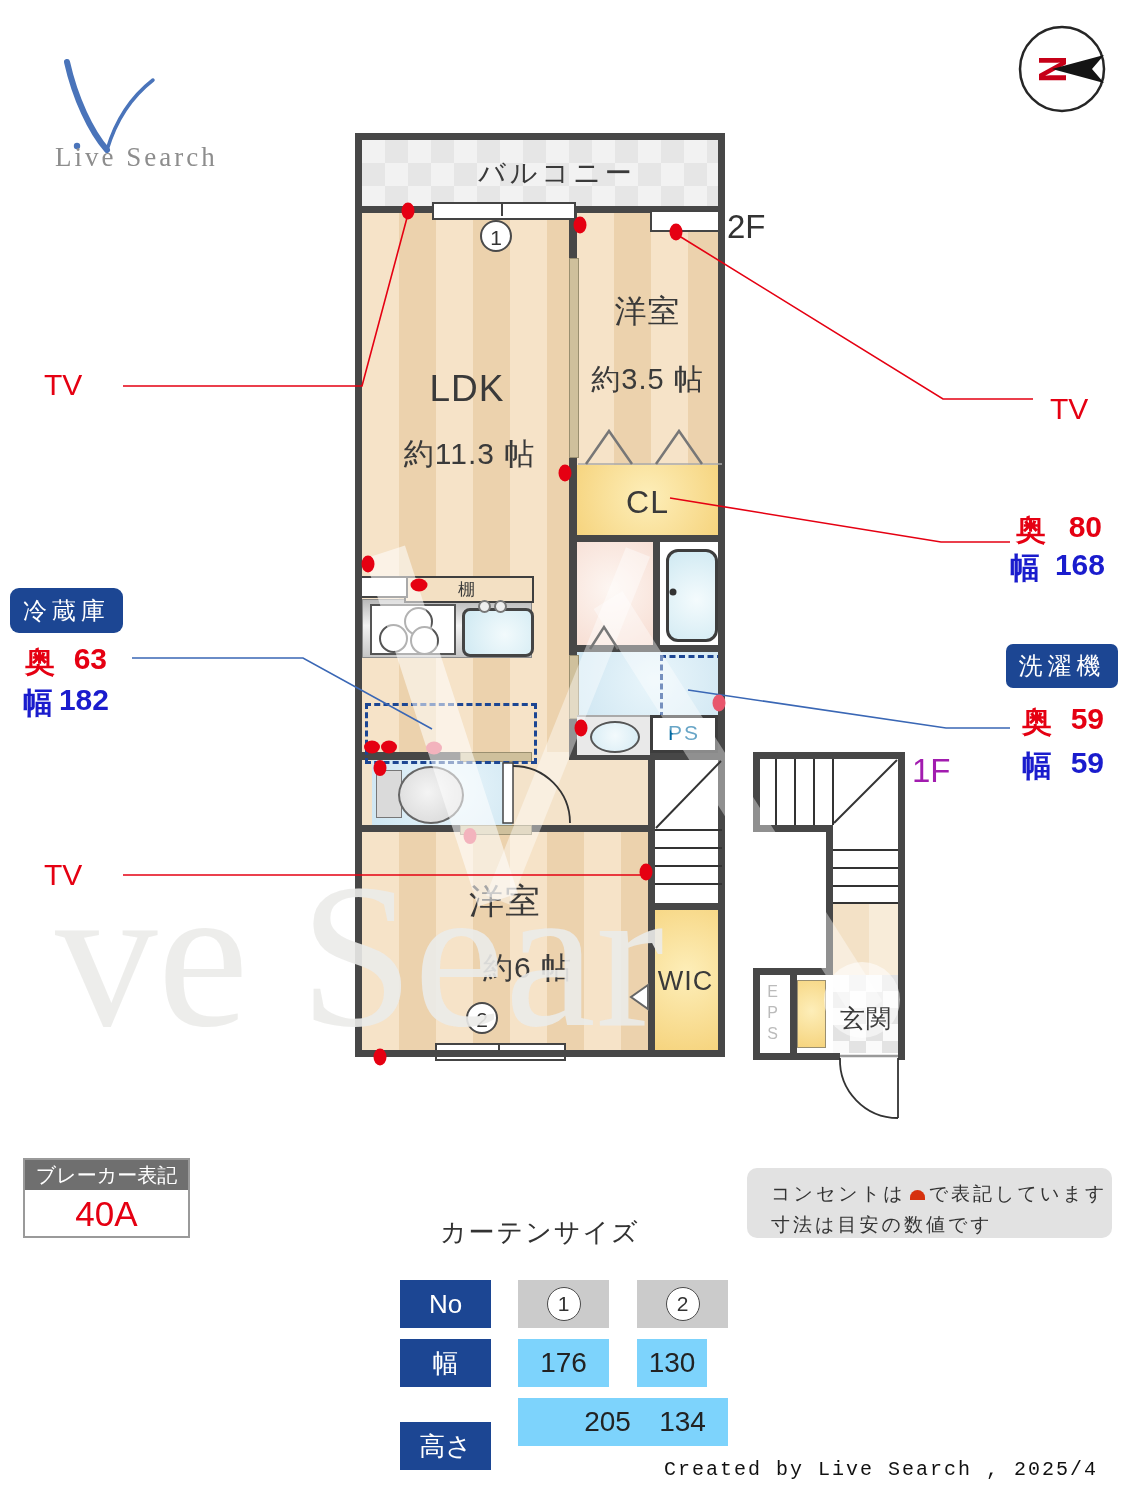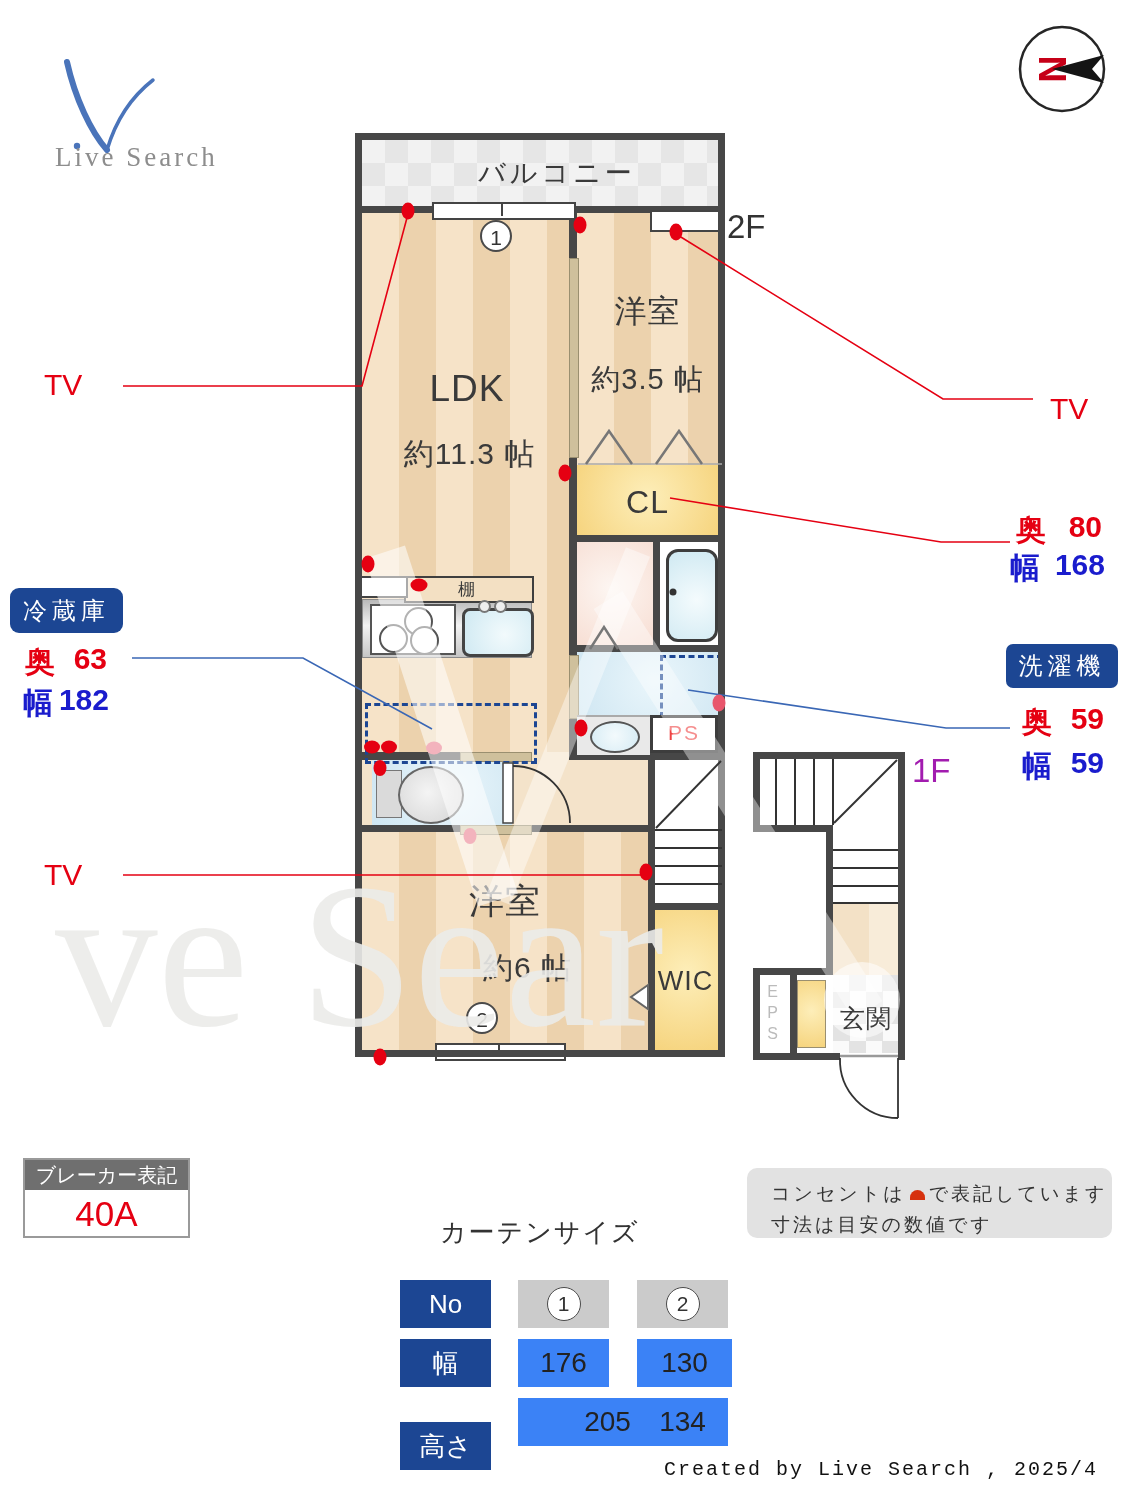--- a/index.html
+++ b/index.html
@@ -20,21 +20,21 @@
   .circ{display:inline-block;border:2px solid #4a4a4a;border-radius:50%;background:#fff;
         text-align:center;color:#333;z-index:25;}
   .redtxt{color:#e50012;}
   .bluetxt{color:#1a1ccd;}
   .dimrow{position:absolute;display:flex;justify-content:space-between;font-size:30px;font-weight:600;z-index:50;}
   .bluebox{position:absolute;background:#1c4693;color:#fff;text-align:center;border-radius:7px;
            letter-spacing:5px;z-index:50;}
   .tvlabel{position:absolute;color:#e50012;font-size:30px;font-weight:500;z-index:50;}
   .tblhead{position:absolute;background:#1c4693;color:#fff;font-size:26px;text-align:center;z-index:50;}
   .tblcolhead{position:absolute;background:#cbcbcb;text-align:center;z-index:50;}
-  .tblcell{position:absolute;background:#3b82f6;color:#222;font-size:28px;text-align:center;z-index:50;}
+  .tblcell{position:absolute;background:#7dd3fc;color:#222;font-size:28px;text-align:center;z-index:50;}
   .fixture{position:absolute;}
   svg{display:block;}
   #overlay{position:absolute;left:0;top:0;z-index:40;pointer-events:none;}
   #watermark{position:absolute;left:55px;top:838px;font-family:"Liberation Serif",serif;
              font-size:205px;color:rgba(235,235,233,0.9);z-index:30;pointer-events:none;white-space:nowrap;}
 </style>
 </head>
 <body>
 <div id="page">
 
@@ -94,21 +94,21 @@
 <div class="abs blueroom" style="left:372px;top:760px;width:140px;height:65px;"></div>
 <div class="fixture" style="left:376px;top:770px;width:24px;height:46px;background:#dadada;border:1px solid #777;z-index:15;"></div>
 <div class="fixture" style="left:398px;top:766px;width:62px;height:54px;background:radial-gradient(circle at 45% 45%,#f4f4f4,#d4d4d4);border:2px solid #666;border-radius:50%;z-index:15;"></div>
 <div class="tandoor" style="left:460px;top:752px;width:70px;height:8px;"></div>
 <div class="tandoor" style="left:460px;top:825px;width:70px;height:8px;"></div>
 <div class="fixture" style="left:666px;top:549px;width:46px;height:87px;background:radial-gradient(circle at 60% 55%,#f4fbfd,#cfe9f2);border:3px solid #3d3d3d;border-radius:12px;z-index:15;"></div>
 <div class="dashedbox" style="left:660px;top:655px;width:57px;height:57px;z-index:15;"></div>
 <div class="fixture" style="left:577px;top:715px;width:73px;height:38px;background:#e9e9e9;border-top:2px solid #aaa;z-index:14;"></div>
 <div class="fixture" style="left:590px;top:721px;width:46px;height:28px;background:radial-gradient(circle at 50% 45%,#f3fafc,#d5ebf4);border:2px solid #555;border-radius:50%;z-index:15;"></div>
 <div class="abs" style="left:650px;top:715px;width:68px;height:38px;background:#fff;border:3px solid #3d3d3d;z-index:15;"></div>
-<div class="roomlabel" style="left:650px;top:721px;width:68px;font-size:21px;color:#ef4444;letter-spacing:2px;">PS</div>
+<div class="roomlabel" style="left:650px;top:721px;width:68px;font-size:21px;color:#0369a1;letter-spacing:2px;">PS</div>
 <div class="fixture" style="left:435px;top:1043px;width:127px;height:14px;background:#fff;border:2px solid #444;z-index:16;"></div>
 <div class="fixture" style="left:498px;top:1043px;width:2px;height:14px;background:#444;z-index:17;"></div>
 
 <div class="abs" style="left:355px;top:133px;width:370px;height:924px;border:7px solid #474747;z-index:18;"></div>
 
 <div class="abs tanfloor" style="left:833px;top:903px;width:65px;height:72px;background:linear-gradient(90deg,#f3e1c6 0 55%,#f8ecd9 55%);"></div>
 <div class="abs entrychecker" style="left:833px;top:975px;width:65px;height:78px;"></div>
 <div class="abs" style="left:760px;top:975px;width:30px;height:78px;background:#fff;"></div>
 <div class="abs yellow" style="left:797px;top:980px;width:29px;height:68px;border:1px solid #9a8f70;"></div>
 <div class="roomlabel" style="left:763px;top:978px;width:26px;font-size:16px;color:#bbb;writing-mode:vertical-lr;text-orientation:upright;height:72px;letter-spacing:4px;">EPS</div>
@@ -263,19 +263,19 @@
 
 <div class="abs" style="left:440px;top:1215px;width:250px;text-align:left;font-size:26px;color:#333;letter-spacing:2px;z-index:50;">カーテンサイズ</div>
 <div class="tblhead" style="left:400px;top:1280px;width:91px;height:48px;line-height:48px;"><span>No</span></div>
 <div class="tblhead" style="left:400px;top:1339px;width:91px;height:48px;line-height:48px;"><span>幅</span></div>
 <div class="tblhead" style="left:400px;top:1398px;width:91px;height:48px;line-height:48px;margin-top:24px;"><span>高さ</span></div>
 <div class="tblcolhead" style="left:518px;top:1280px;width:91px;height:48px;line-height:48px;">
   <span class="circ" style="width:32px;height:32px;line-height:32px;font-size:21px;border-width:1.5px;margin-top:7px;"><span>1</span></span></div>
 <div class="tblcolhead" style="left:637px;top:1280px;width:91px;height:48px;line-height:48px;">
   <span class="circ" style="width:32px;height:32px;line-height:32px;font-size:21px;border-width:1.5px;margin-top:7px;"><span>2</span></span></div>
 <div class="tblcell" style="left:518px;top:1339px;width:91px;height:48px;line-height:48px;">176</div>
-<div class="tblcell" style="left:637px;top:1339px;width:95px;height:48px;line-height:48px;">130</div>
+<div class="tblcell" style="left:637px;top:1339px;width:70px;height:48px;line-height:48px;">130</div>
 <div class="tblcell" style="left:518px;top:1398px;width:91px;height:48px;line-height:48px;padding-left:44px;">205</div>
 <div class="tblcell" style="left:637px;top:1398px;width:91px;height:48px;line-height:48px;">134</div>
 
 <div class="abs" style="left:606px;top:1458px;width:492px;text-align:right;font-family:'Liberation Mono',monospace;font-size:20px;letter-spacing:2px;color:#111;z-index:50;">Created by Live Search , 2025/4</div>
 
 </div>
 
 </body></html>

